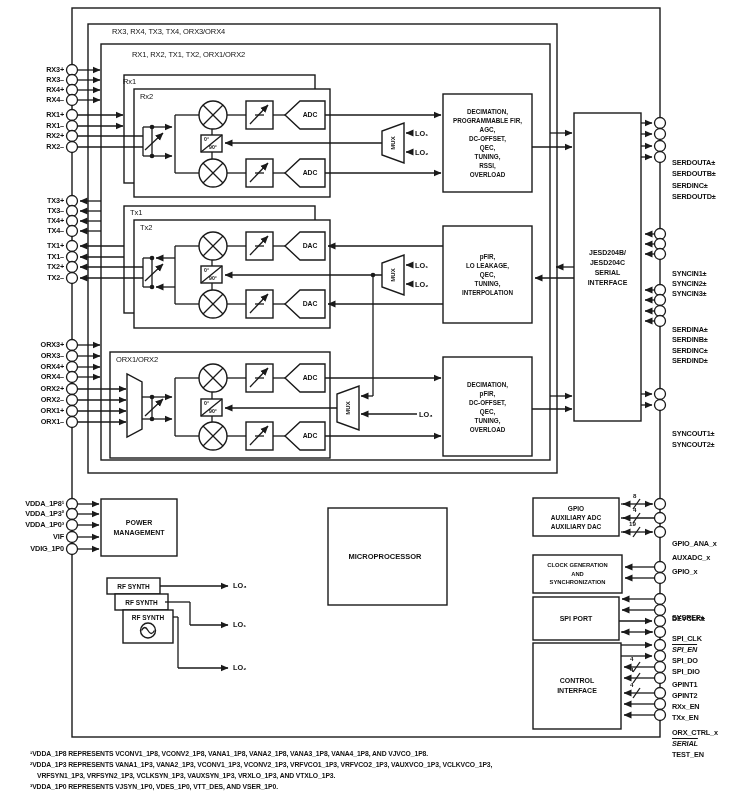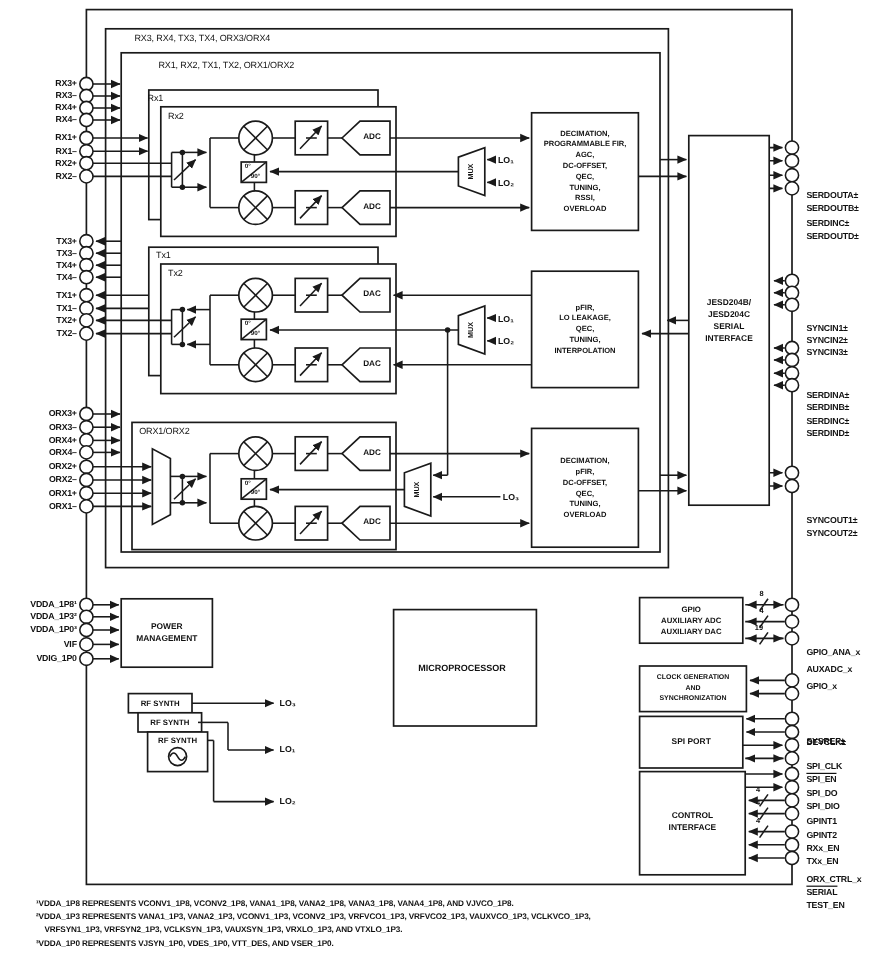--- a/index.html
+++ b/index.html
@@ -17,21 +17,21 @@
   .bt  { position:absolute; font-weight:normal; color:#111; font-size:7.5px; letter-spacing:-0.1px; white-space:pre; }
   .blk { position:absolute; display:flex; align-items:center; justify-content:center; text-align:center;
          font-weight:bold; color:#111; white-space:pre-line; }
   .mux-lbl { position:absolute; width:30px; height:10px; display:flex; align-items:center; justify-content:center;
          font-size:6px; font-weight:bold; transform:rotate(-90deg); }
   .deg { position:absolute; font-size:5.2px; font-weight:bold; }
   .conv { position:absolute; left:auto; width:28px; text-align:center; font-size:6.8px; font-weight:bold; }
   .lo  { position:absolute; font-size:7.3px; font-weight:bold; }
   .bus { position:absolute; font-size:6.2px; font-weight:bold; }
   .fn  { position:absolute; left:30px; font-size:6.8px; font-weight:bold; letter-spacing:-0.1px; white-space:pre; }
-  .ovl { text-decoration:overline; }
+  .ovl { text-decoration:overline;font-style:italic; }
 </style>
 </head>
 <body>
 
 <div id="stage">
 
 <svg width="737" height="801" viewBox="0 0 737 801">
   <defs>
     <marker id="ah" viewBox="0 0 8 8" refX="7.5" refY="4" markerWidth="8" markerHeight="8" orient="auto" markerUnits="userSpaceOnUse">
       <path d="M0,0.5 L8,4 L0,7.5 Z" fill="#1a1a1a"></path>

